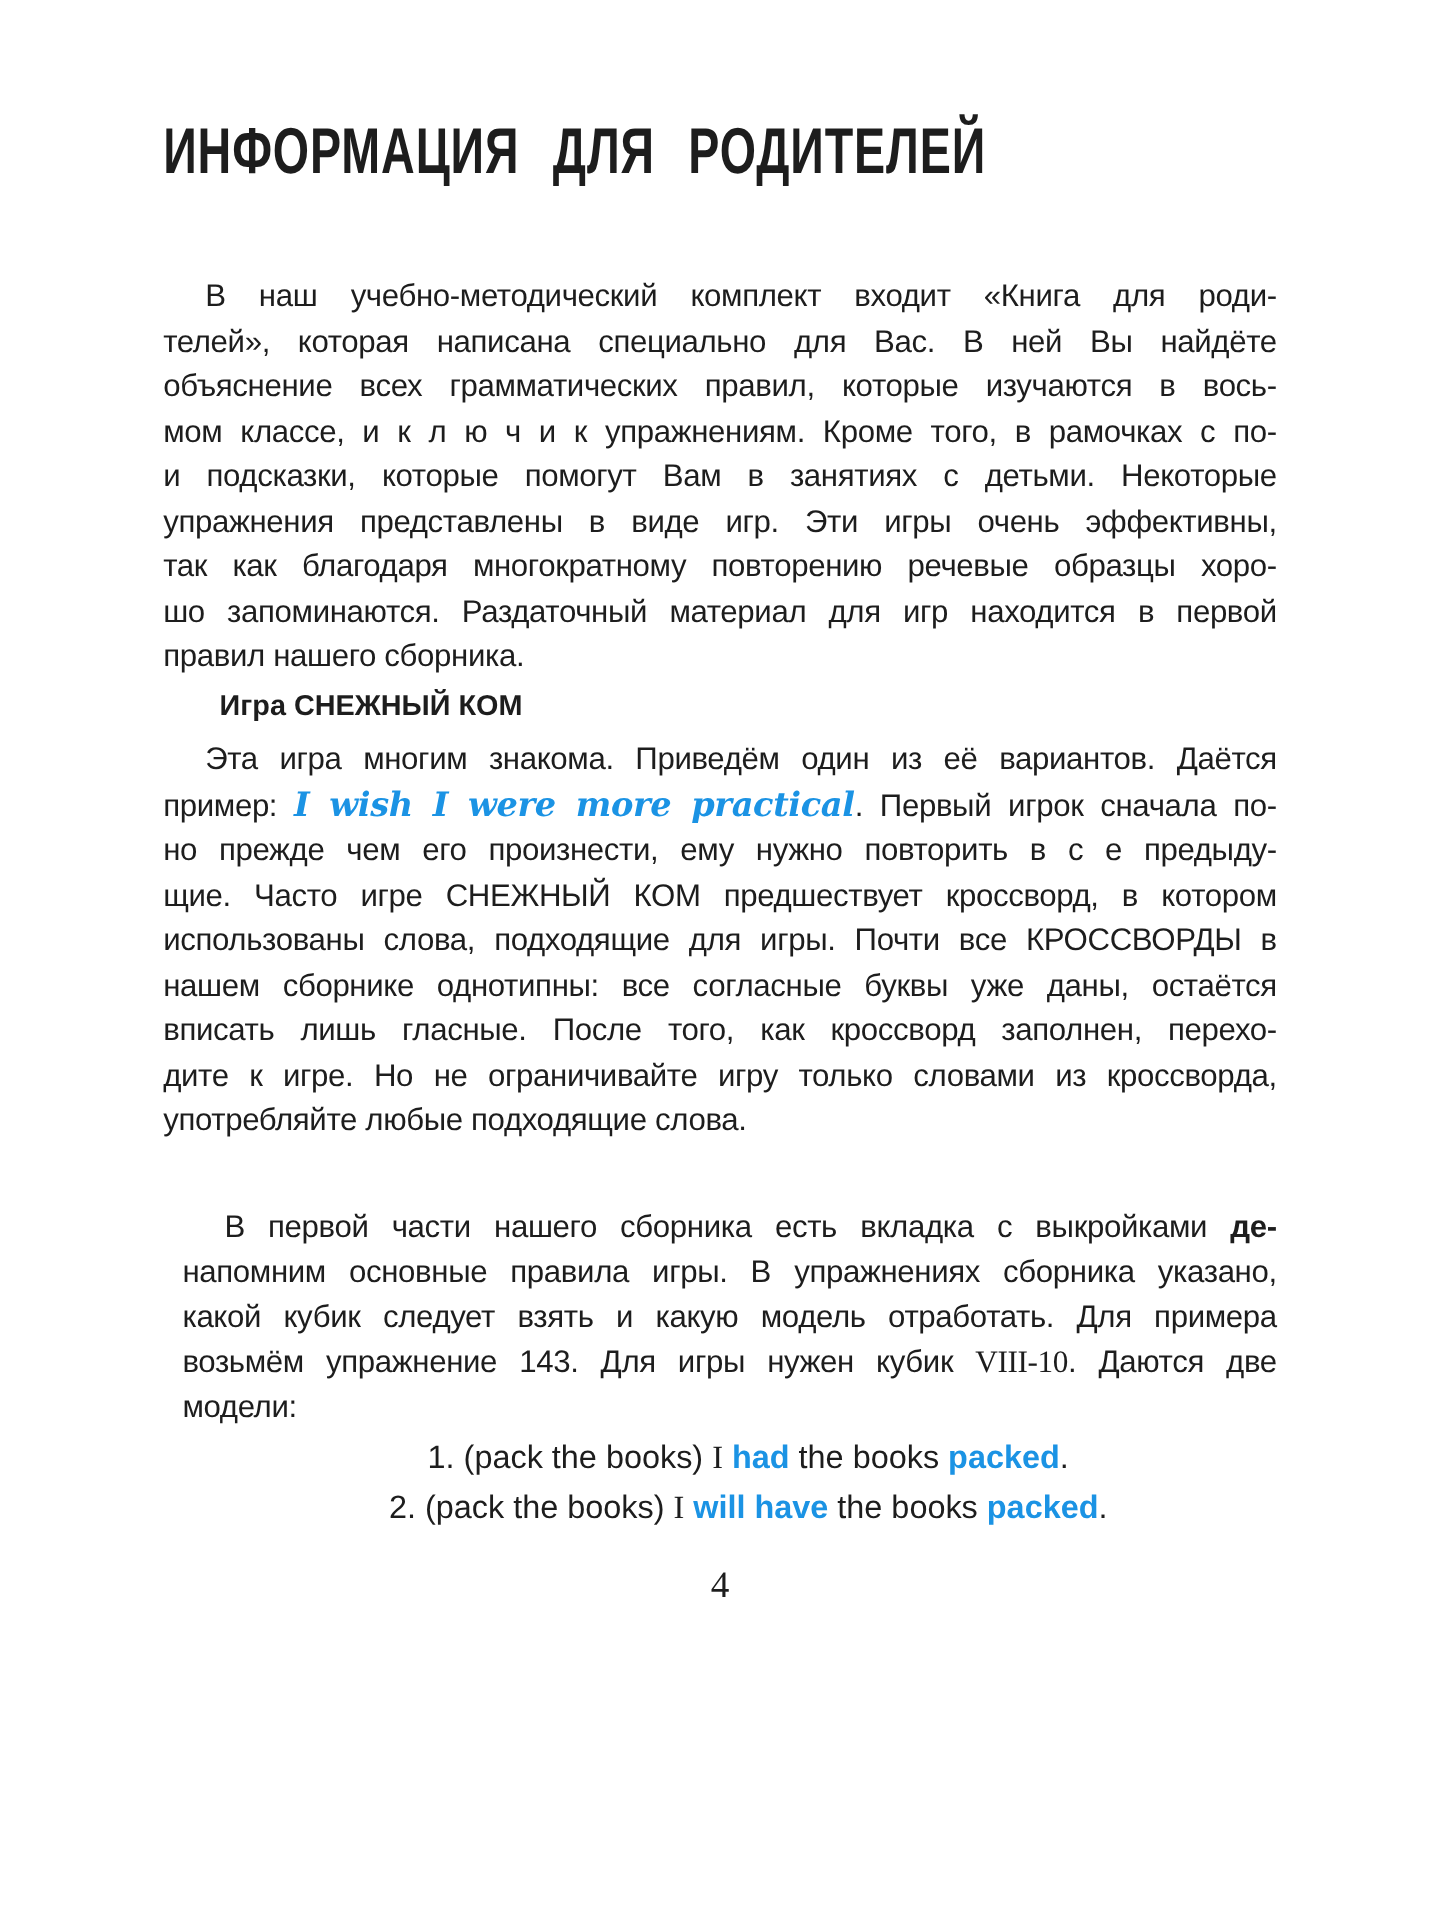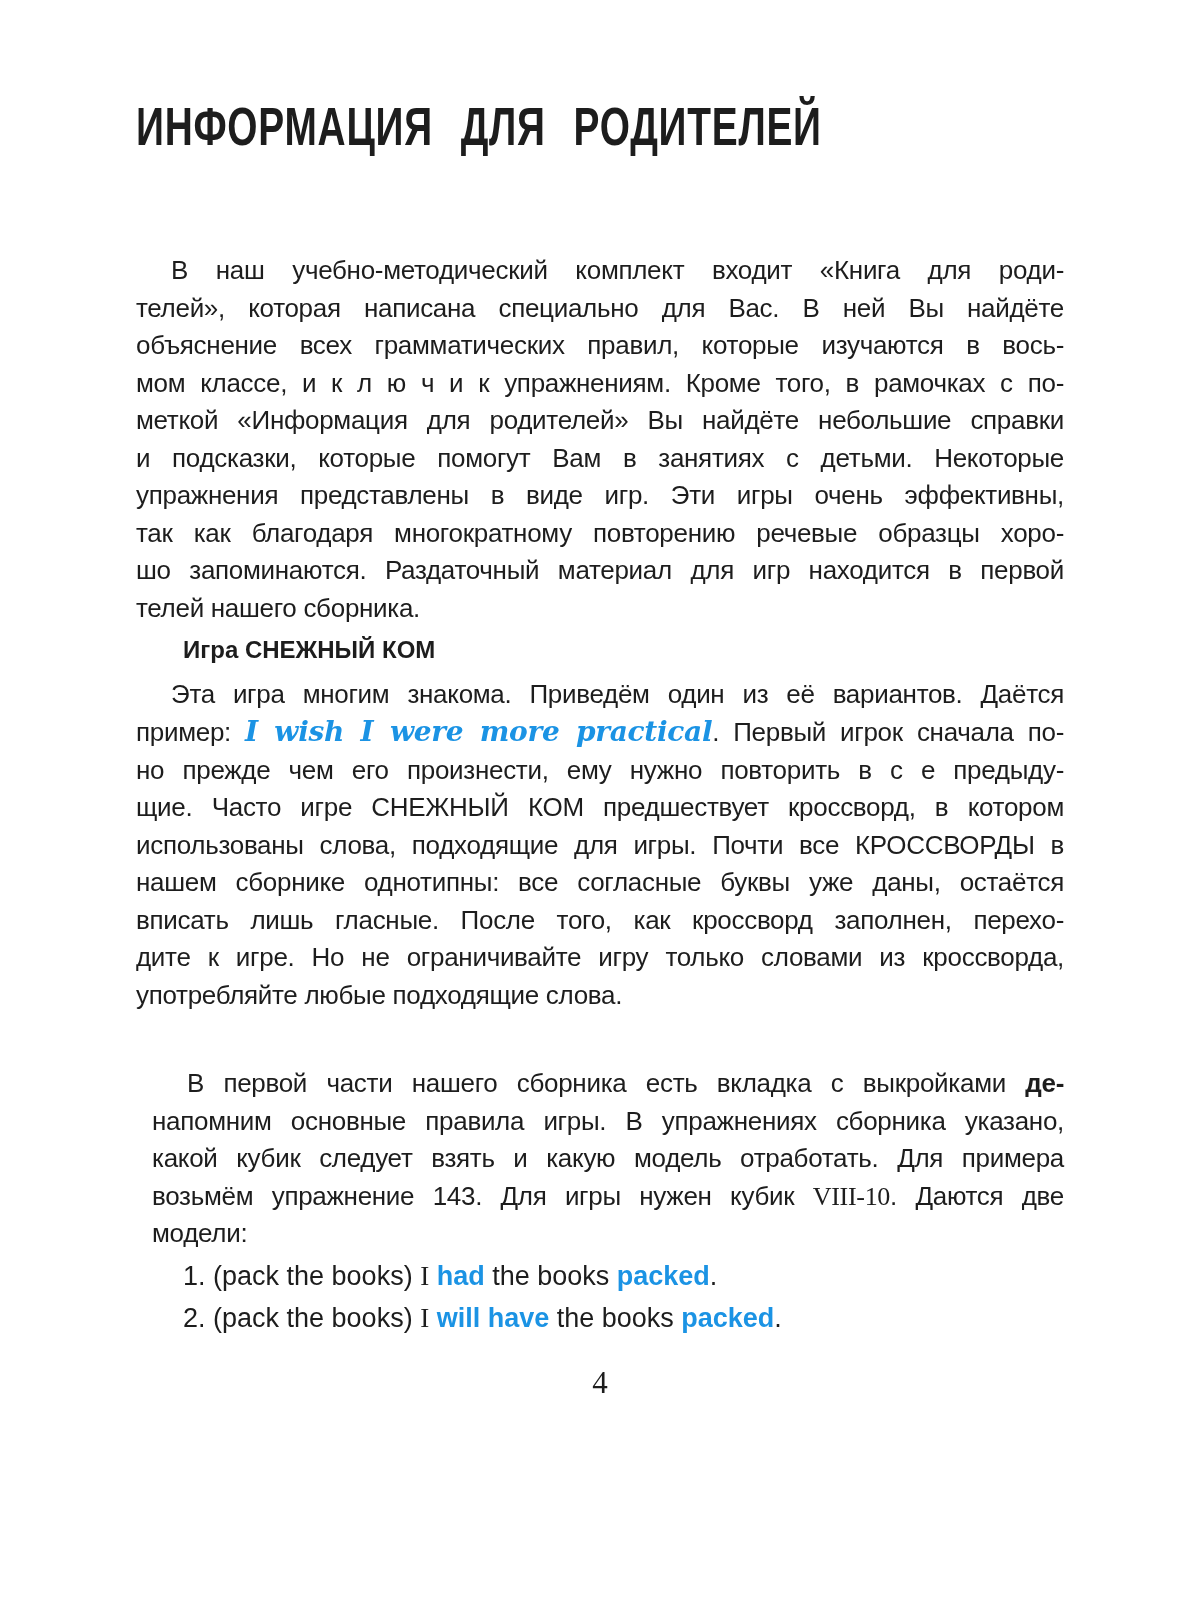--- a/index.html
+++ b/index.html
@@ -30,21 +30,21 @@
     color: var(--ink, #1d1d1d);
     line-height: 60px;
   }
   .doc-body {
     font-size: 26px;
     letter-spacing: -0.3px;
     line-height: 37.5px;
     color: var(--ink, #1d1d1d);
   }
   .block { margin: 0; }
-  .block-0 { margin-top: 96px; }
+  .block-0 { margin-top: 72px; }
   .block-1 { margin-top: 4px; }
   .block-2 { margin-top: 7px; }
   .block-3 { margin-top: 51px; margin-left: 16px; }
   .block-4 { margin-top: 2px; }
 
   .pline {
     text-align: justify;
     text-align-last: justify;
   }
   .pline.first { text-indent: 35px; }
@@ -52,21 +52,21 @@
 
   .heading {
     font-weight: 700;
     font-size: 24px;
     padding-left: 47px;
     line-height: 37.5px;
     letter-spacing: 0;
   }
 
   .list-item {
-    text-align: left;
+    text-align: center;
     padding-left: 47px;
     line-height: 42px;
     font-size: 27px;
     letter-spacing: 0;
   }
 
   .seg-b { font-weight: 700; }
   .seg-bb {
     font-weight: 700;
     color: var(--accent, #1b93e4);
@@ -94,26 +94,25 @@
 
 <div class="page">
   <h1 class="title">ИНФОРМАЦИЯ  ДЛЯ  РОДИТЕЛЕЙ</h1>
 
   <div id="doc-body" class="doc-body">
       <div class="block block-0 paragraph">
         <div class="pline first"><span>В наш учебно-методический комплект входит «Книга для роди-</span></div>
         <div class="pline"><span>телей», которая написана специально для Вас. В ней Вы найдёте</span></div>
         <div class="pline"><span>объяснение всех грамматических правил, которые изучаются в вось-</span></div>
         <div class="pline"><span>мом классе, и к л ю ч и к упражнениям. Кроме того, в рамочках с по-</span></div>
-        <div class="pline"><span>меткой «Информация для родителей» Вы найдёте небольшие справки</span></div>
         <div class="pline"><span>и подсказки, которые помогут Вам в занятиях с детьми. Некоторые</span></div>
         <div class="pline"><span>упражнения представлены в виде игр. Эти игры очень эффективны,</span></div>
         <div class="pline"><span>так как благодаря многократному повторению речевые образцы хоро-</span></div>
         <div class="pline"><span>шо запоминаются. Раздаточный материал для игр находится в первой</span></div>
-        <div class="pline last"><span>телей нашего сборника.</span></div>
+        <div class="pline last"><span>правил нашего сборника.</span></div>
       </div>
       <div class="block block-1 heading">Игра СНЕЖНЫЙ КОМ</div>
       <div class="block block-2 paragraph">
         <div class="pline first"><span>Эта игра многим знакома. Приведём один из её вариантов. Даётся</span></div>
         <div class="pline"><span>пример: </span><span class="seg-wish">I wish I were more practical</span><span>. Первый игрок сначала по-</span></div>
         <div class="pline"><span>но прежде чем его произнести, ему нужно повторить в с е предыду-</span></div>
         <div class="pline"><span>щие. Часто игре СНЕЖНЫЙ КОМ предшествует кроссворд, в котором</span></div>
         <div class="pline"><span>использованы слова, подходящие для игры. Почти все КРОССВОРДЫ в</span></div>
         <div class="pline"><span>нашем сборнике однотипны: все согласные буквы уже даны, остаётся</span></div>
         <div class="pline"><span>вписать лишь гласные. После того, как кроссворд заполнен, перехо-</span></div>

